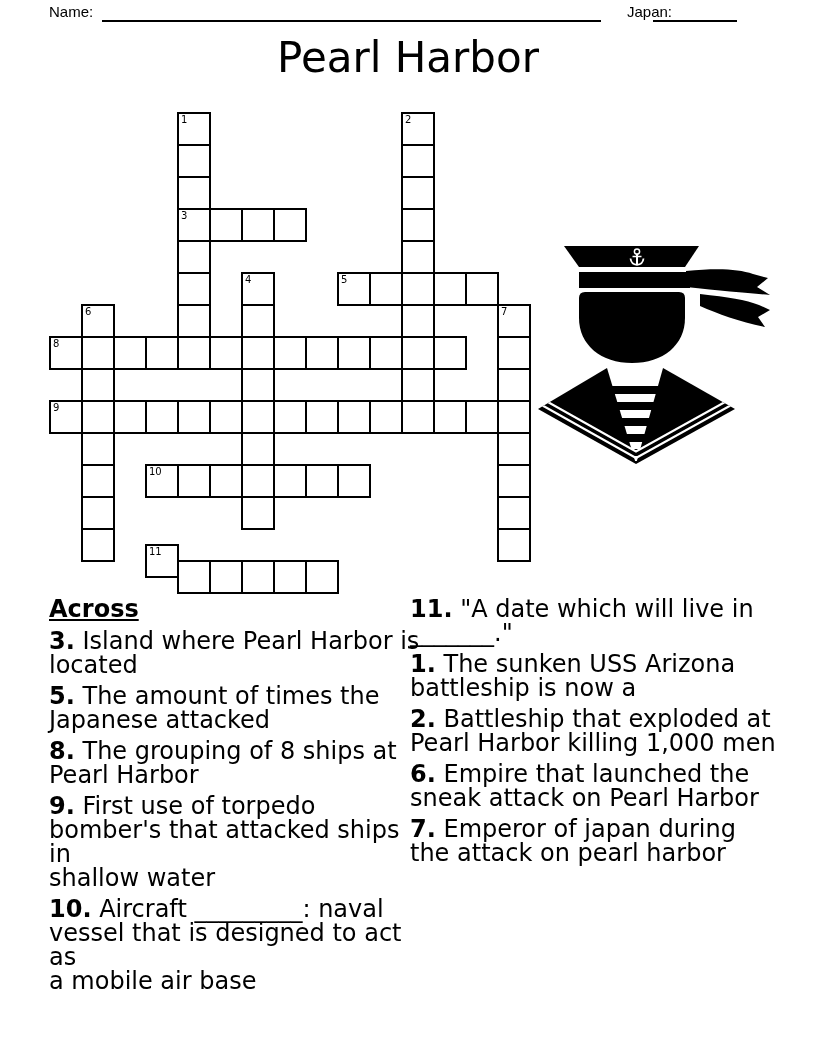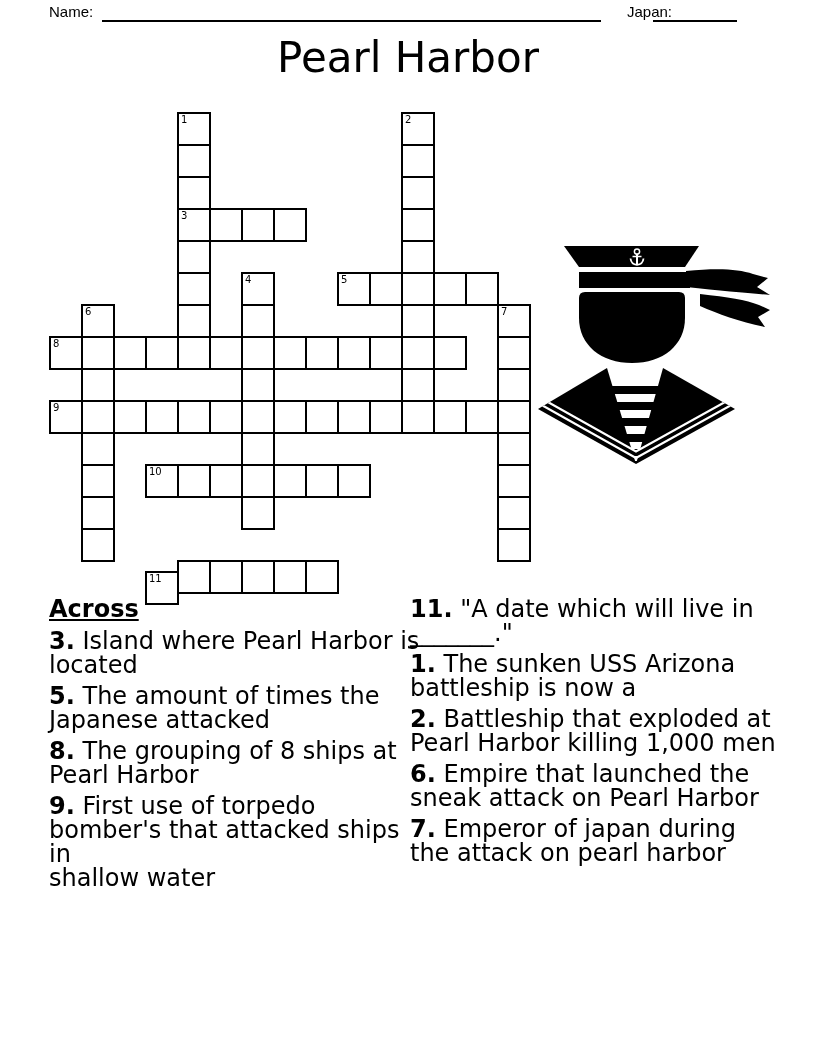--- a/index.html
+++ b/index.html
@@ -132,21 +132,21 @@
       <div class="cell" style="left: 384px; top: 288px;"></div>
       <div class="cell" style="left: 416px; top: 288px;"></div>
       <div class="cell" style="left: 96px; top: 352px;">
         <span class="cellnum">10</span>
       </div>
       <div class="cell" style="left: 128px; top: 352px;"></div>
       <div class="cell" style="left: 160px; top: 352px;"></div>
       <div class="cell" style="left: 224px; top: 352px;"></div>
       <div class="cell" style="left: 256px; top: 352px;"></div>
       <div class="cell" style="left: 288px; top: 352px;"></div>
-      <div class="cell" style="left: 96px; top: 459px; padding-left: 16px;">
+      <div class="cell" style="left: 96px; top: 432px; padding-left: 16px;">
         <span class="cellnum">11</span>
       </div>
       <div class="cell" style="left: 128px; top: 448px;"></div>
       <div class="cell" style="left: 160px; top: 448px;"></div>
       <div class="cell" style="left: 192px; top: 448px;"></div>
       <div class="cell" style="left: 224px; top: 448px;"></div>
       <div class="cell" style="left: 256px; top: 448px;"></div>
     </div>
 
   <svg class="sailor" viewBox="0 0 244 238" aria-hidden="true">
@@ -198,20 +198,23 @@
     <div class="heading">Across</div>
     <div class="clue"><b class="n">3.</b> <span class="t">Island where Pearl Harbor is
 located</span></div>
     <div class="clue"><b class="n">5.</b> <span class="t">The amount of times the
 Japanese attacked</span></div>
     <div class="clue"><b class="n">8.</b> <span class="t">The grouping of 8 ships at
 Pearl Harbor</span></div>
     <div class="clue"><b class="n">9.</b> <span class="t">First use of torpedo
 bomber's that attacked ships in
 shallow water</span></div>
+    <div class="clue"><b class="n">10.</b> <span class="t">Aircraft _________: naval
+vessel that is designed to act as
+a mobile air base</span></div>
   </div>
 
   <div class="col col-right">
     <div class="clue"><b class="n">11.</b> <span class="t">"A date which will live in
 _______."</span></div>
     <div class="clue"><b class="n">1.</b> <span class="t">The sunken USS Arizona
 battleship is now a</span></div>
     <div class="clue"><b class="n">2.</b> <span class="t">Battleship that exploded at
 Pearl Harbor killing 1,000 men</span></div>
     <div class="clue"><b class="n">6.</b> <span class="t">Empire that launched the

